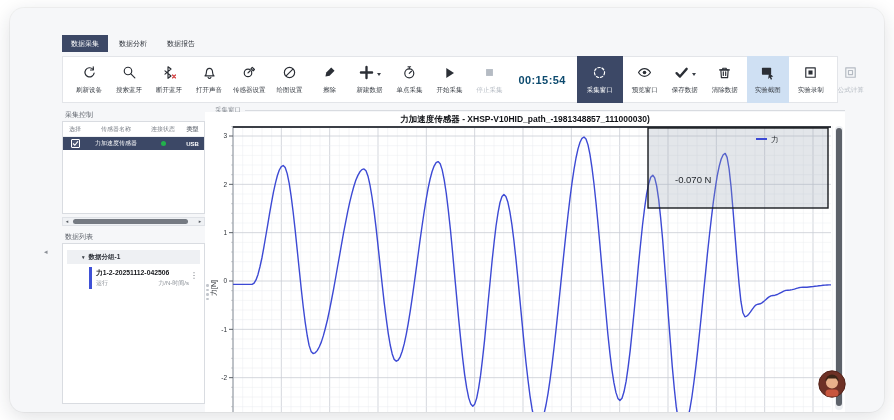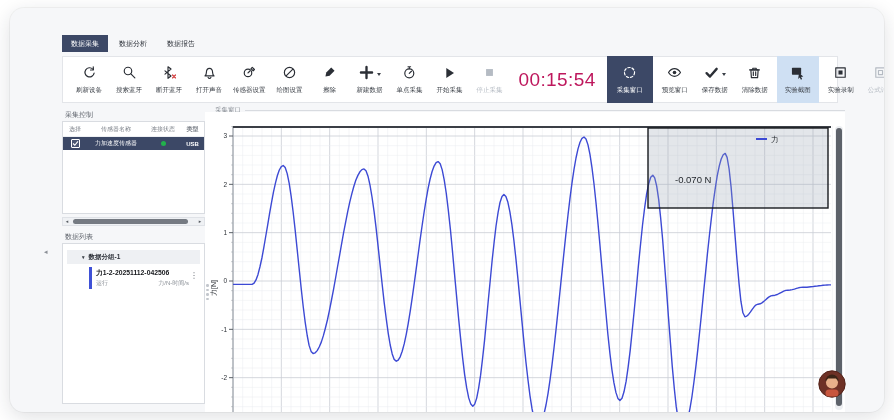--- a/index.html
+++ b/index.html
@@ -17,21 +17,21 @@
     min-width:32px;height:41px;color:#2b2f36;flex:0 0 auto;padding:0 2px;}
   .tbtn .tlabel{font-size:6.5px;color:#3a3f46;white-space:nowrap;line-height:1;}
   .tbtn.disabled{color:#b5bbc3;}
   .tbtn.disabled .tlabel{color:#b5bbc3;}
   .tbtn.active-dark{background:#3c4866;color:#fff;padding:0 7px;height:47px;}
   .tbtn.active-dark .tlabel{color:#fff;}
   .tbtn.active-light{background:#cfe0f3;height:47px;padding:0 5px;}
   .iconrow{display:flex;align-items:center;gap:3px;}
   .tcaret{width:0;height:0;border-left:2.8px solid transparent;border-right:2.8px solid transparent;
     border-top:3.5px solid #3a3f46;}
-  .timer{font-size:19px;font-weight:normal;color:#be185d;letter-spacing:.4px;padding:0 7px;white-space:nowrap;}
+  .timer{font-size:11px;font-weight:bold;color:#0c4a6e;letter-spacing:.4px;padding:0 7px;white-space:nowrap;}
   .tspacer{flex:1;}
   
   .sec-title{position:absolute;left:55px;font-size:7px;color:#5f646c;}
   .panel{position:absolute;left:52px;width:143px;background:#fff;border:1px solid #d9dce1;box-sizing:border-box;}
   .sensors-panel{top:113px;height:93px;}
   .thead{display:flex;height:14px;align-items:center;font-size:6px;color:#7a7f87;border-bottom:1px solid #eef0f3;}
   .thead span{text-align:center;}
   .trow{display:flex;height:13px;align-items:center;background:#3c4866;color:#fff;font-size:6px;}
   .c-sel{width:24px;display:flex;justify-content:center;}
   .c-name{width:58px;text-align:center;}
@@ -301,20 +301,21 @@
       <i></i>
       <i></i>
     </div>
 
   <div class="main-col">
     <div class="fieldset-row">
       <span>采集窗口</span>
       <div class="fline"></div>
     </div>
     <div class="chart-wrap">
+      <div class="chart-title">力加速度传感器 - XHSP-V10HID_path_-1981348857_111000030)</div>
       <svg id="chart" width="640" height="286" viewBox="0 0 640 286">
           <g>
             <line x1="28" y1="0" x2="28" y2="286" stroke="#c9cdd4" stroke-width="0.8"></line>
             <line x1="37.6666" y1="0" x2="37.6666" y2="286" stroke="#ebedf0" stroke-width="0.5"></line>
             <line x1="47.3332" y1="0" x2="47.3332" y2="286" stroke="#ebedf0" stroke-width="0.5"></line>
             <line x1="56.99979999999999" y1="0" x2="56.99979999999999" y2="286" stroke="#ebedf0" stroke-width="0.5"></line>
             <line x1="66.6664" y1="0" x2="66.6664" y2="286" stroke="#ebedf0" stroke-width="0.5"></line>
             <line x1="76.333" y1="0" x2="76.333" y2="286" stroke="#c9cdd4" stroke-width="0.8"></line>
             <line x1="85.99959999999999" y1="0" x2="85.99959999999999" y2="286" stroke="#ebedf0" stroke-width="0.5"></line>
             <line x1="95.66619999999999" y1="0" x2="95.66619999999999" y2="286" stroke="#ebedf0" stroke-width="0.5"></line>

